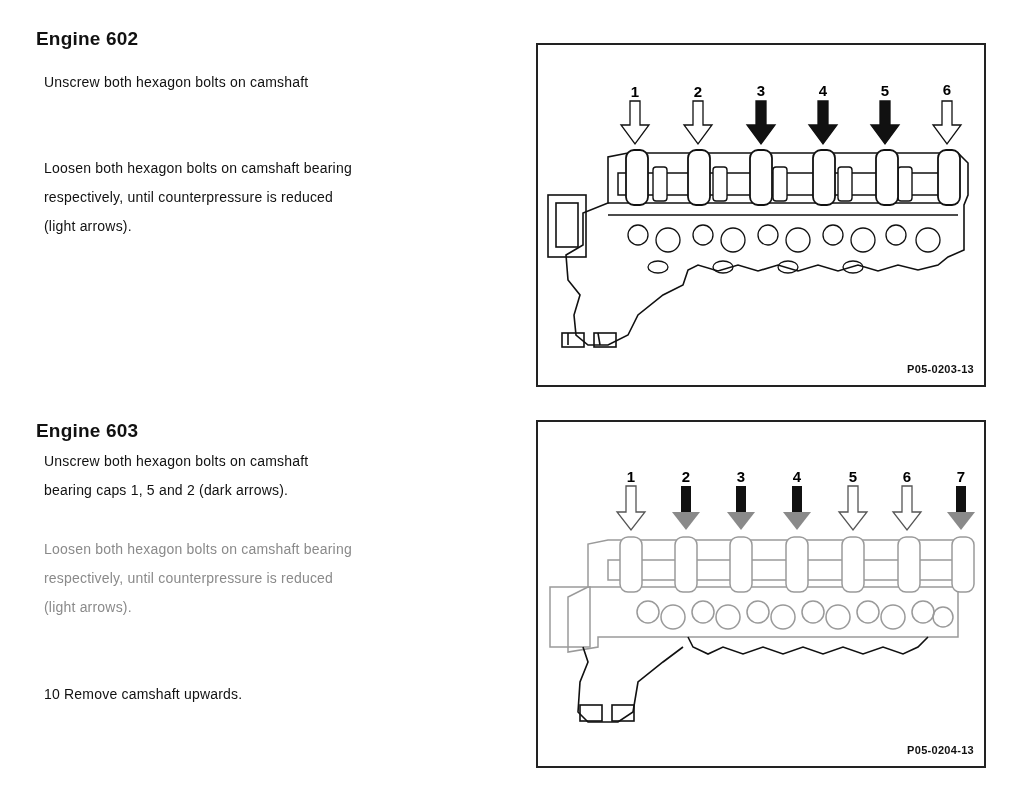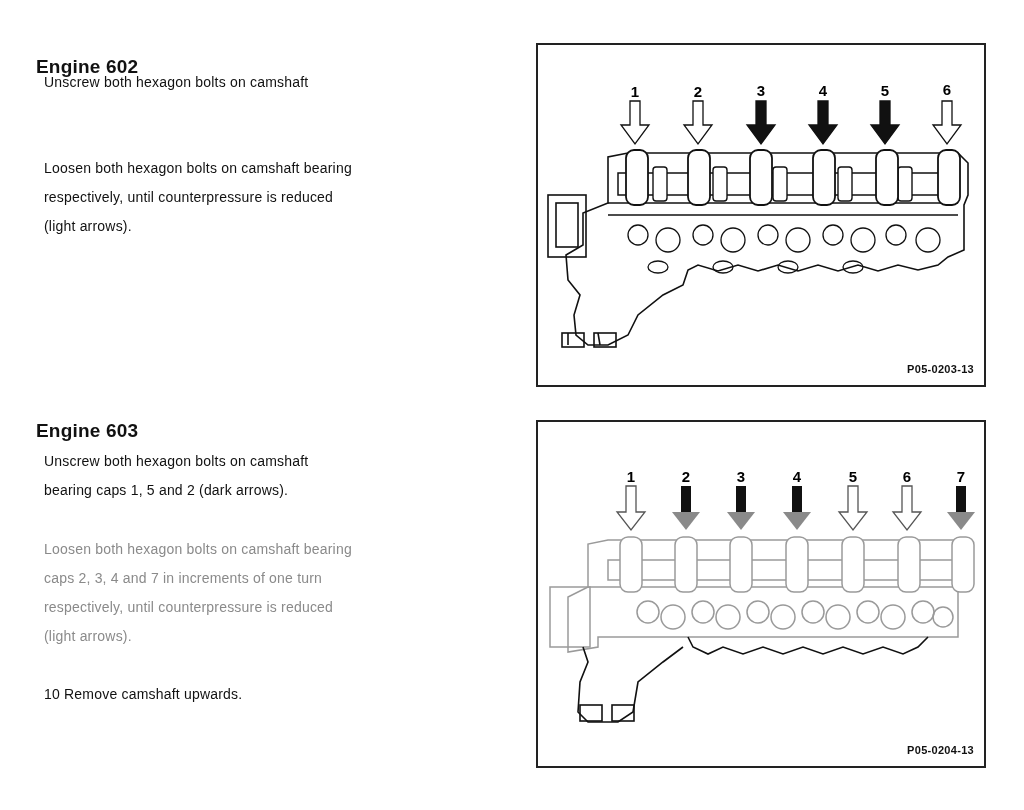--- a/index.html
+++ b/index.html
@@ -18,38 +18,37 @@
     position: absolute; border: 2px solid #222; background: #fff;
   }
   .fig-code {
     position: absolute; font-weight: bold; font-size: 11px; letter-spacing: 0.3px;
   }
   svg text { font-family: "Liberation Sans", sans-serif; font-weight: bold; }
 </style>
 </head>
 <body>
 
-<div class="section-title" style="top:56px;text-align:center;">Engine 602</div>
+<div class="section-title" style="top:28px;text-align:center;">Engine 602</div>
 <div class="para" style="top:68px;">
   <div>Unscrew both hexagon bolts on camshaft</div>
 </div>
 <div class="para" style="top:154px;">
   <div>Loosen both hexagon bolts on camshaft bearing</div>
   <div>respectively, until counterpressure is reduced</div>
   <div>(light arrows).</div>
 </div>
 
 <div class="section-title" style="top:420px;">Engine 603</div>
 <div class="para" style="top:447px;">
   <div>Unscrew both hexagon bolts on camshaft</div>
   <div>bearing caps 1, 5 and 2 (dark arrows).</div>
 </div>
 <div class="para faded" style="top:535px;">
   <div>Loosen both hexagon bolts on camshaft bearing</div>
-  <div>caps 2, 3, 4 and 7 in increments of one turn</div>
   <div>respectively, until counterpressure is reduced</div>
   <div>(light arrows).</div>
 </div>
 <div class="para" style="top:680px;">10  Remove camshaft upwards.</div>
 
 <div class="figure" style="left:536px; top:43px; width:446px; height:340px;">
   <svg width="446" height="340">
 
     <g fill="none" stroke="#111" stroke-width="1.6">
       <path d="M28 210 L45 200 L45 168 L70 158 L70 112 L90 108 L420 108 L430 118 L430 150 L426 160 L426 205 L410 212 L400 220 L380 225 L360 220 L340 226 L320 220 L300 226 L280 220 L260 226 L240 220 L220 226 L200 220 L180 226 L160 220 L150 225 L145 240 L125 250 L100 270 L90 290 L70 300 L50 300 L38 290 L36 270 L42 250 L30 235 Z"></path>

